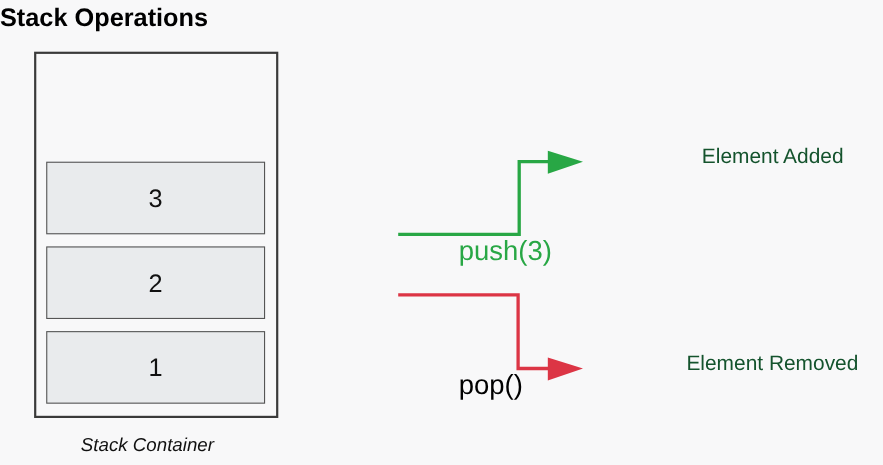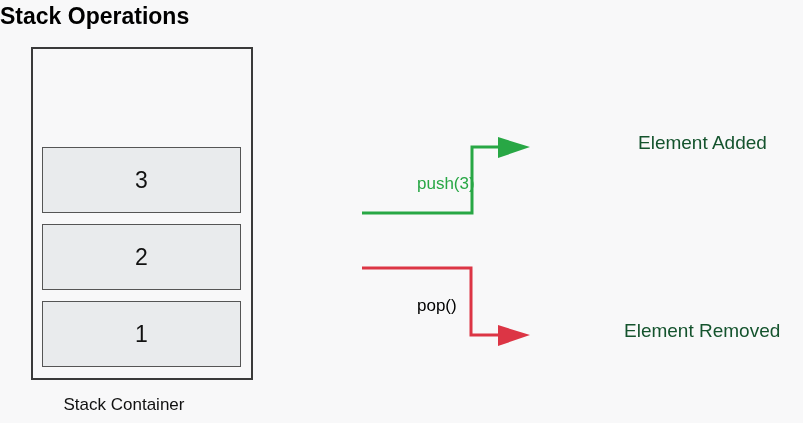--- a/index.html
+++ b/index.html
@@ -1,22 +1,22 @@
 <!DOCTYPE html>
 <html><head>
 <meta charset="utf-8">
 <style>
   html,body{margin:0;padding:0;}
   body{width:803px;height:423px;background:#f8f8f9;position:relative;overflow:hidden;font-family:"Liberation Sans",sans-serif;}
   .title{position:absolute;left:0;width:283px;top:3px;text-align:left;font-weight:bold;font-size:23px;color:#000;}
   .container{position:absolute;left:31px;top:47px;width:218px;height:329px;border:2px solid #3a3a3a;background:#f8f8f9;}
   .box{position:absolute;left:42px;width:197px;height:64px;border:1px solid #555;background:#e9ebed;display:flex;align-items:center;justify-content:center;font-size:23px;color:#111;}
-  .caption{position:absolute;left:13px;width:222px;top:395px;text-align:center;font-size:17px;color:#111;}
+  .caption{position:absolute;left:23px;width:222px;top:395px;text-align:center;font-size:17px;color:#111;font-style:italic;}
   svg.arrows{position:absolute;left:0;top:0;}
-  .lbl{position:absolute;font-size:17px;}
+  .lbl{position:absolute;font-size:25px;margin-top:40px;}
   .note{position:absolute;font-size:19px;color:#14532d;}
 </style>
 </head>
 <body>
 
 <div class="title">Stack Operations</div>
 
 <div class="container"></div>
 <div class="box" style="top:147px;">
     <span>3</span>

